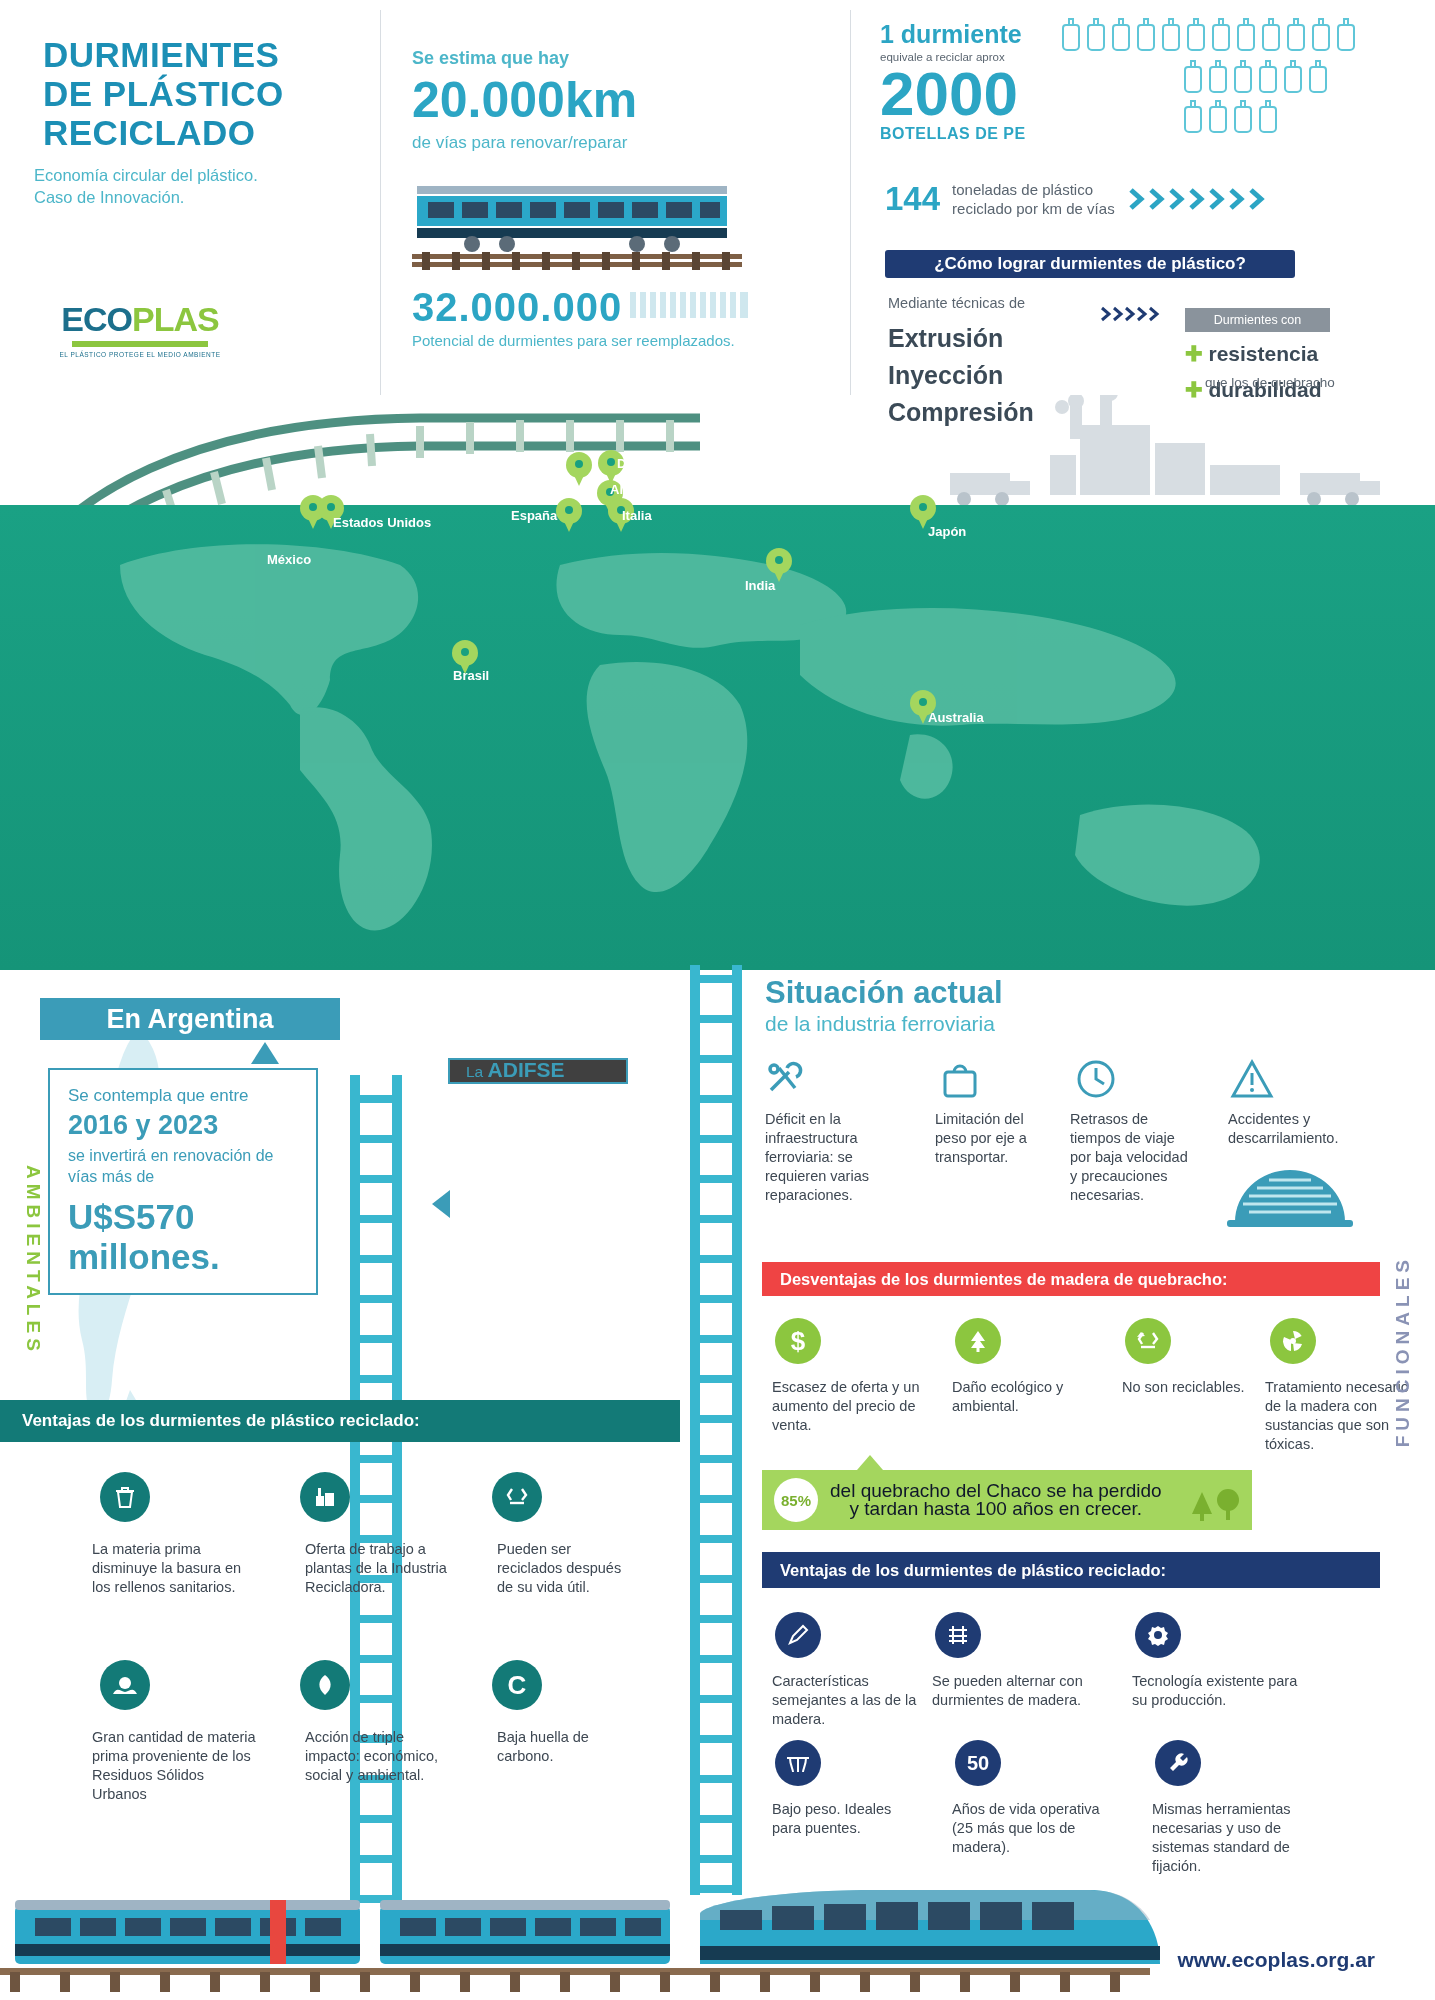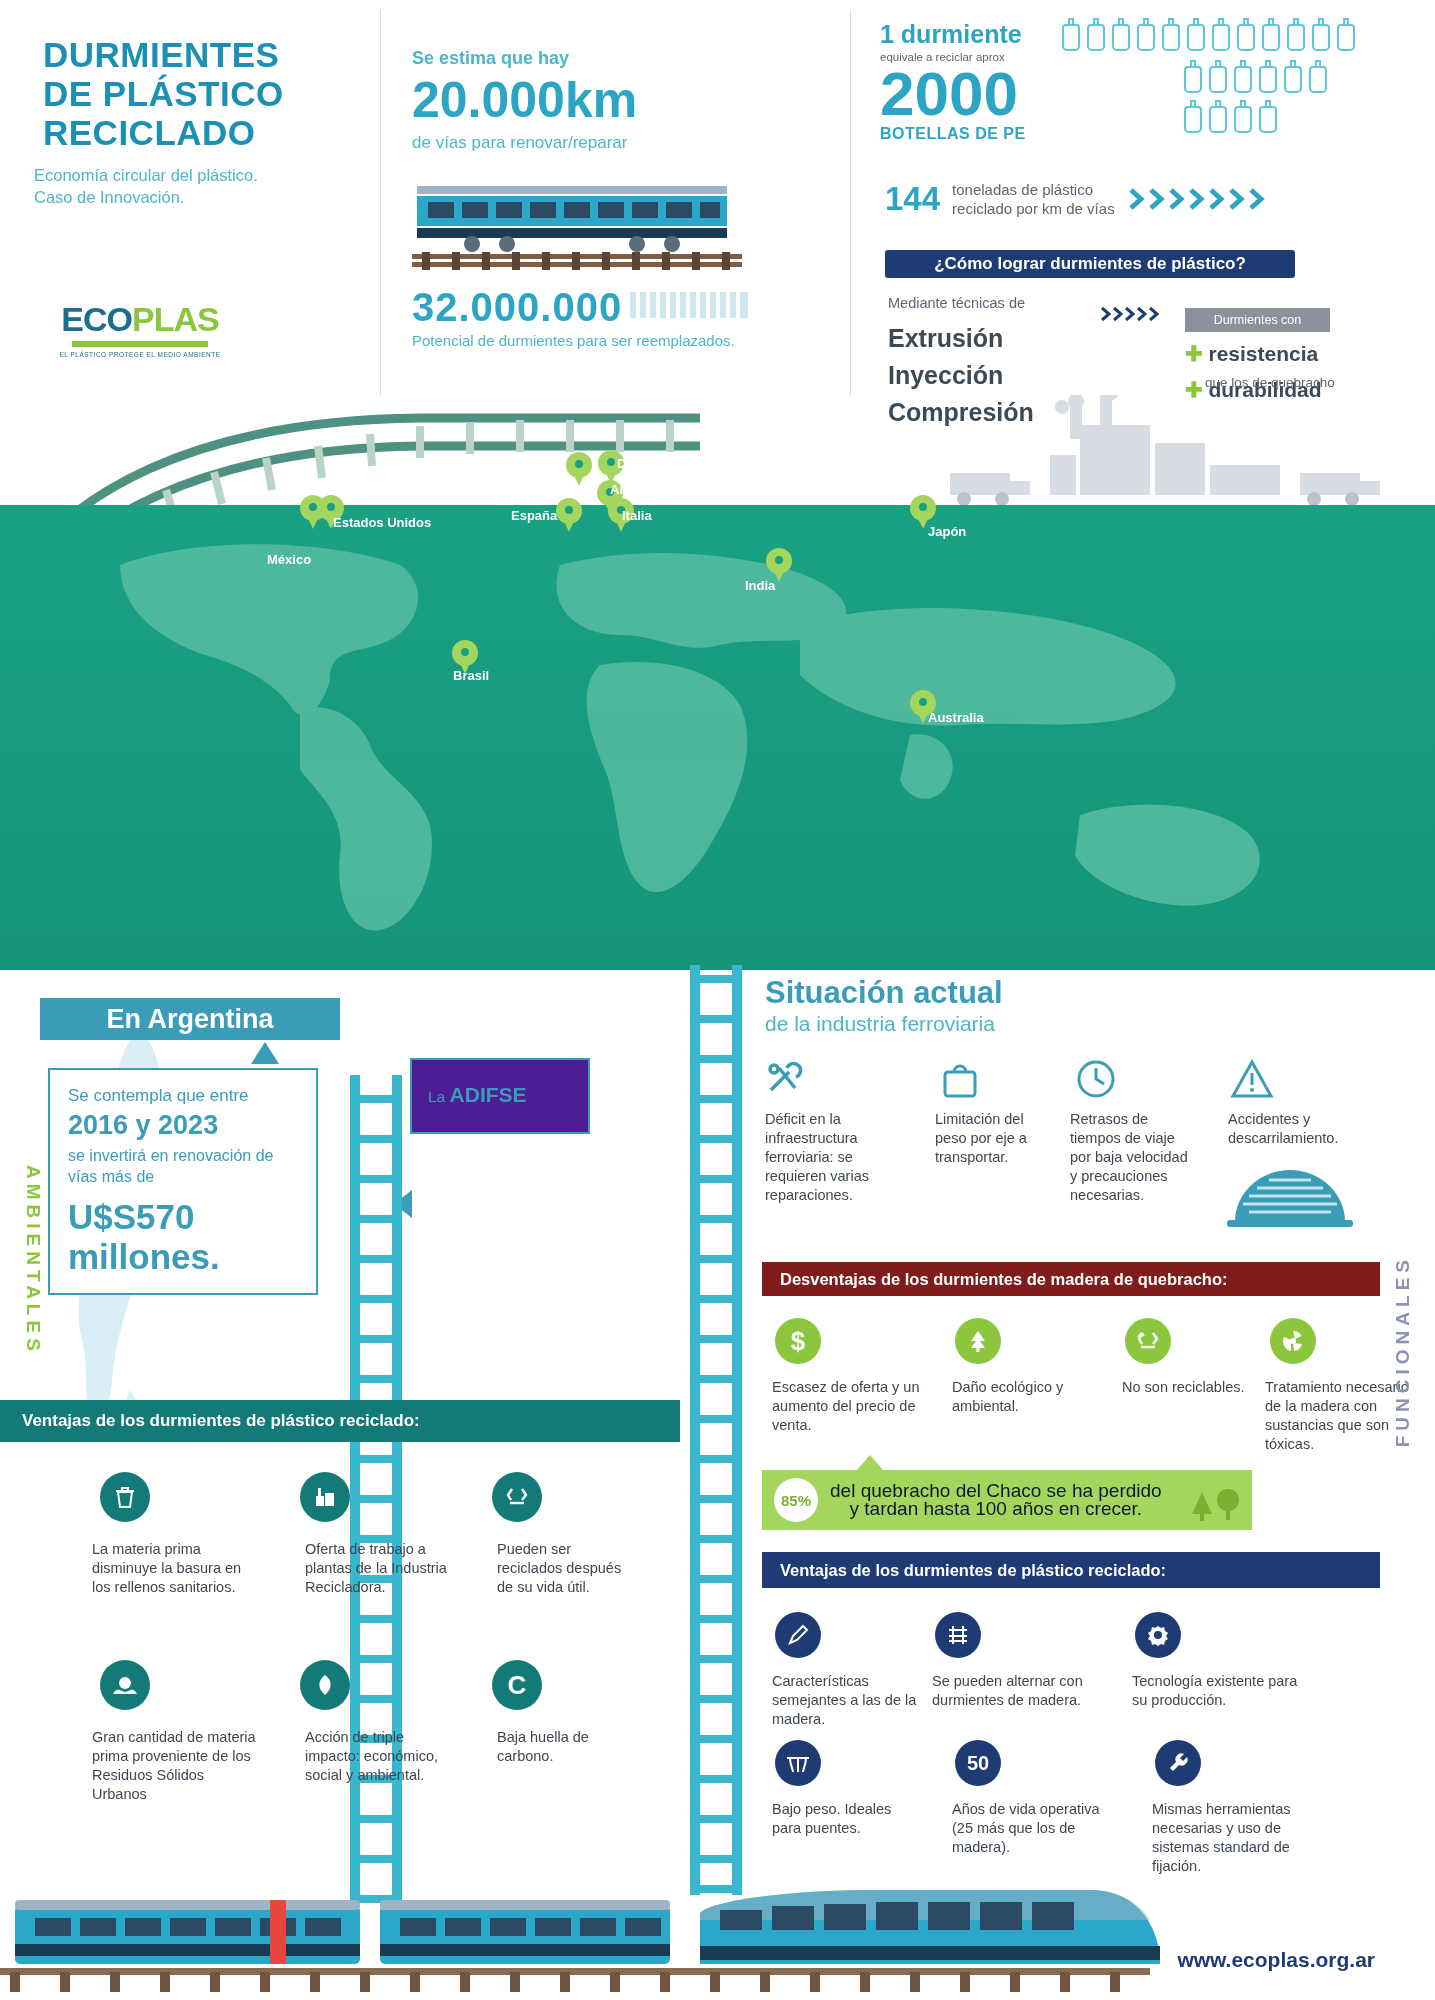--- a/index.html
+++ b/index.html
@@ -77,33 +77,33 @@
   
   .lower { position:absolute; left:0; top:970px; width:1435px; height:1030px; background:#fff;}
   .arg-banner { position:absolute; left:40px; top:998px; width:300px; height:42px; background:#3b9cb8;
                 color:#fff; font-size:27px; font-weight:bold; display:flex; align-items:center; justify-content:center;}
   .arg-box { position:absolute; left:48px; top:1068px; width:270px; border:2px solid #3b9cb8; background:#fff; padding:16px 18px;}
   .arg-box .t1 { font-size:17px; color:#3b9cb8;}
   .arg-box .t2 { font-size:27px; font-weight:bold; color:#3b9cb8; margin:4px 0;}
   .arg-box .t3 { font-size:16px; color:#3b9cb8; line-height:21px;}
   .arg-box .t4 { font-size:35px; font-weight:bold; color:#3b9cb8; line-height:40px; margin-top:10px;}
 
-  .adifse { position:absolute; left:410px; top:1058px; width:180px; border:2px solid #3b9cb8; background:#4c1d95; padding:25px 16px;
+  .adifse { position:absolute; left:448px; top:1058px; width:180px; border:2px solid #3b9cb8; background:#404040; padding:0 16px;
             font-size:15.5px; line-height:20px; color:#3b9cb8;}
   .adifse b { font-size:21px;}
   .adifse .notch { position:absolute; left:-18px; top:130px; width:0; height:0; border-top:14px solid transparent;
             border-bottom:14px solid transparent; border-right:18px solid #3b9cb8;}
 
   .sit-title { position:absolute; left:765px; top:975px; }
   .sit-title h2 { margin:0; font-size:31px; font-weight:bold; color:#3b9cb8;}
   .sit-title p { margin:1px 0 0; font-size:21px; color:#4cb6c9;}
 
   .sitcol { position:absolute; font-size:14.5px; line-height:19px; color:#3d4752; width:115px;}
 
-  .greenbar { position:absolute; background:#7f1d1d; color:#fff; font-weight:bold; font-size:16.5px;
+  .greenbar { position:absolute; background:#ef4444; color:#fff; font-weight:bold; font-size:16.5px;
               display:flex; align-items:center; padding-left:18px;}
   .bluebar { position:absolute; background:#1f3b73; color:#fff; font-weight:bold; font-size:16.5px;
               display:flex; align-items:center; padding-left:18px;}
   .tealbar { position:absolute; background:#137a77; color:#fff; font-weight:bold; font-size:17px;
               display:flex; align-items:center; padding-left:22px;}
 
   .circ { border-radius:50%; display:flex; align-items:center; justify-content:center; color:#fff;}
   .c-green { background:#8cc63f;}
   .c-blue { background:#1f3b73;}
   .c-teal { background:#137a77;}

